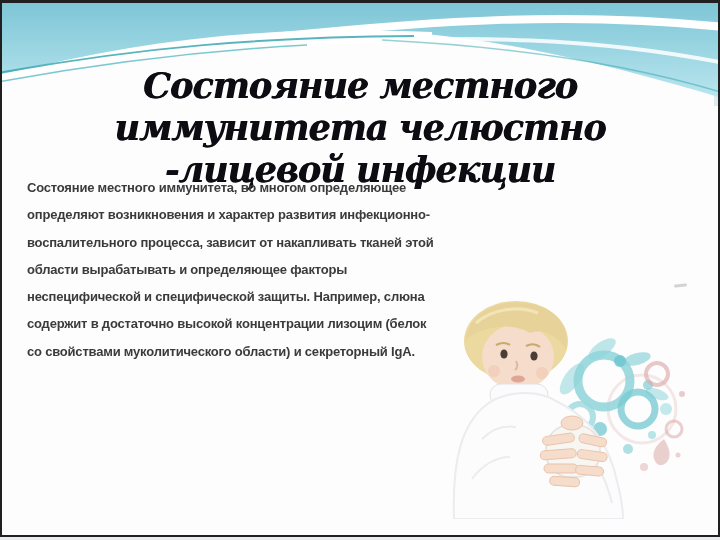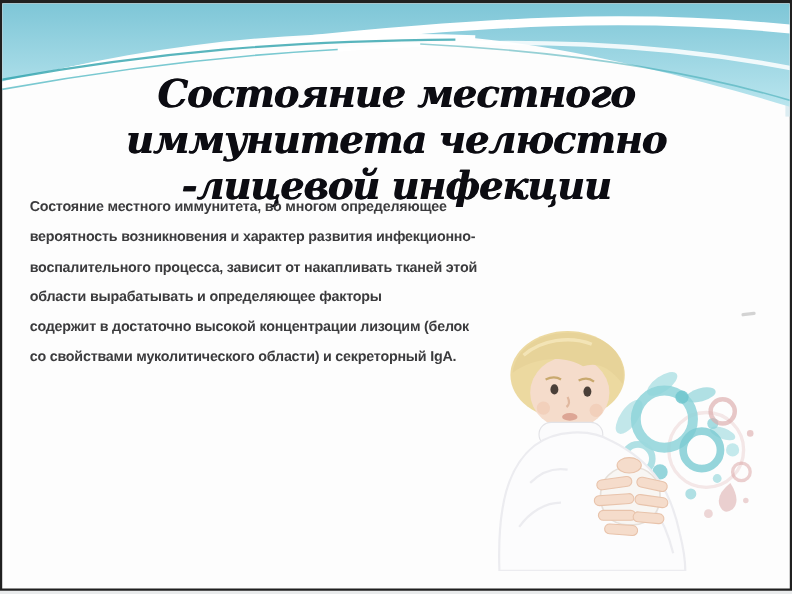--- a/index.html
+++ b/index.html
@@ -130,23 +130,24 @@
       </g>
     </svg>
 
     <div class="title-block">
       <div>Состояние местного иммунитета челюстно</div>
       <div>-лицевой инфекции</div>
     </div>
 
     <div class="body-block">
       <div class="body-line">Состояние местного иммунитета, во многом определяющее</div>
-      <div class="body-line">вероятность возникновения и характер развития инфекционно-</div>
+      <div class="body-line">определяют возникновения и характер развития инфекционно-</div>
       <div class="body-line">воспалительного процесса, зависит от накапливать тканей этой</div>
       <div class="body-line">области вырабатывать и определяющее факторы</div>
+      <div class="body-line">неспецифической и специфической защиты. Например, слюна</div>
       <div class="body-line">содержит в достаточно высокой концентрации лизоцим (белок</div>
       <div class="body-line">со свойствами муколитического области) и секреторный IgA.</div>
     </div>
 
     <div class="dash-artifact"></div>
 
   </div>
 </div>
 
 </body></html>

